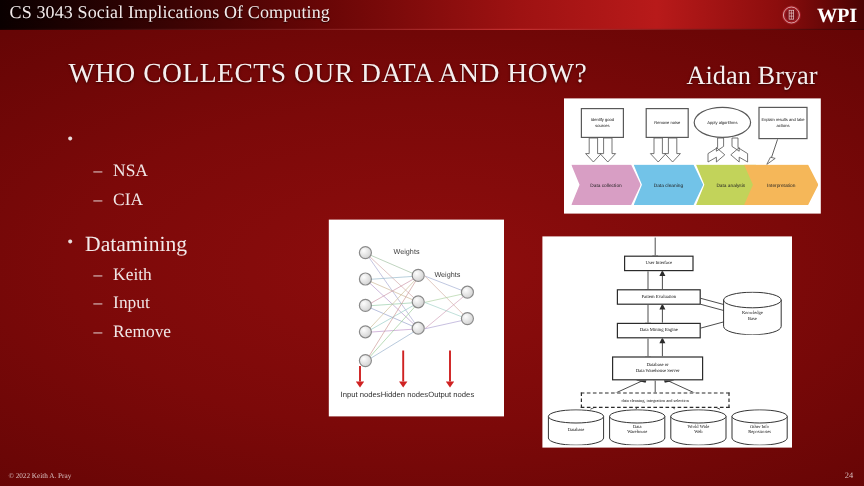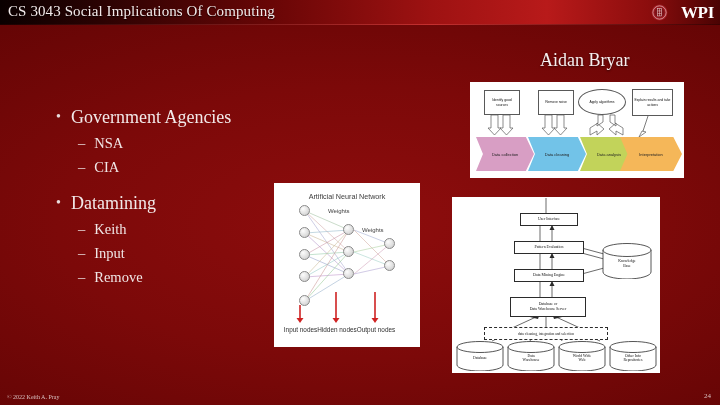--- a/index.html
+++ b/index.html
@@ -32,22 +32,22 @@
     font-size:17px;font-weight:bold;color:#ffffff;letter-spacing:-.3px;line-height:17px;
     font-family:"Liberation Serif", serif;
   }
   
   .slide-title{
     position:absolute;left:57px;top:48px;
     font-size:23px;color:#f6efef;letter-spacing:.4px;white-space:nowrap;
     text-shadow:0 1px 2px rgba(0,0,0,.55);
   }
   .author{
-    position:absolute;left:540px;top:50px;
-    font-size:18px;color:#f6efef;white-space:nowrap;
+    position:absolute;left:572px;top:50px;
+    font-size:22px;color:#f6efef;white-space:nowrap;
     text-shadow:0 1px 2px rgba(0,0,0,.55);
   }
   
   .bullets{position:absolute;left:56px;top:106px;width:235px;}
   .b1{display:flex;gap:10px;font-size:18px;color:#f2e9e9;margin-top:10px;line-height:22px;}
   .b1:first-child{margin-top:0;}
   .b1 .dot{font-size:14px;line-height:22px;color:#e8dcdc;}
   .b2{display:flex;gap:9px;font-size:14.5px;color:#f0e6e6;margin-top:6px;margin-left:22px;line-height:18px;}
   .b2 .dash{color:#e8dcdc;}
   
@@ -135,27 +135,27 @@
         <circle cx="16" cy="16" r="15" fill="#9e1b22"></circle>
         <circle cx="16" cy="16" r="12.5" fill="none" stroke="#f3dada" stroke-width="1.1"></circle>
         <circle cx="16" cy="16" r="9.5" fill="#7d1117"></circle>
         <rect x="12.4" y="8.5" width="7.2" height="14" fill="none" stroke="#f3dada" stroke-width="1"></rect>
         <path d="M16 8.5 L16 22.5 M12.4 13 L19.6 13 M12.4 17.8 L19.6 17.8" stroke="#f3dada" stroke-width="0.9"></path>
       </svg>
       <div class="wpi-text">WPI</div>
     </div>
   </div>
 
+  <div class="slide-title">WHO COLLECTS OUR DATA AND HOW?</div>
   <div class="author">Aidan Bryar</div>
 
   <div class="bullets">
 
     <div class="b1">
       <span class="dot">•</span>
-      <span>Government Agencies</span>
     </div>
     <div class="b2">
       <span class="dash">–</span>
       <span>NSA</span>
     </div>
     <div class="b2">
       <span class="dash">–</span>
       <span>CIA</span>
     </div>
 
@@ -196,21 +196,20 @@
     <div class="pl-ell" style="left:108px;top:7px;width:48px;height:26px;">Apply algorithms</div>
     <div class="pl-box" style="left:162px;top:7px;width:41px;height:27px;">Explain results and take actions</div>
 
     <div class="chev" style="left:6px;top:55px;width:58px;background:#d89ec4;">Data collection</div>
     <div class="chev" style="left:58px;top:55px;width:58px;background:#72c3e8;">Data cleaning</div>
     <div class="chev" style="left:110px;top:55px;width:58px;background:#c2d35a;">Data analysis</div>
     <div class="chev" style="left:150px;top:55px;width:62px;background:#f5b759;">Interpretation</div>
   </div>
 
   <div class="pic" id="nnet">
-    <div class="nn-title">Artificial Neural Network</div>
 
     <svg width="146" height="164" viewBox="0 0 146 164" style="position:absolute;left:0;top:0;">
       <g stroke-width="0.55" fill="none" opacity="0.75">
         <path d="M31 28 L75 47" stroke="#7fa87f"></path>
           <path d="M31 28 L75 69" stroke="#c08a8a"></path>
           <path d="M31 28 L75 91" stroke="#8a8ac0"></path>
         <path d="M31 50 L75 47" stroke="#6f9fb8"></path>
           <path d="M31 50 L75 69" stroke="#b89a6f"></path>
           <path d="M31 50 L75 91" stroke="#9b6fb8"></path>
         <path d="M31 72 L75 47" stroke="#b86f8a"></path>

